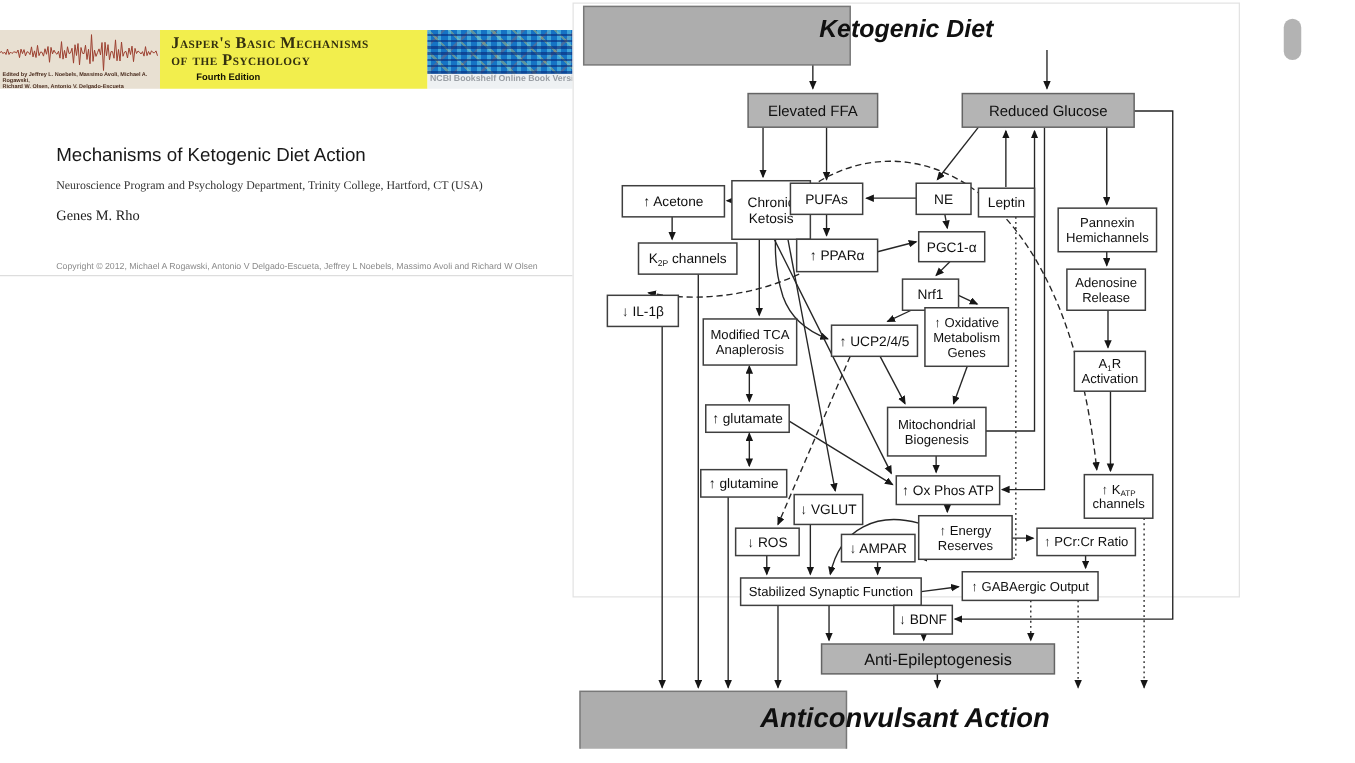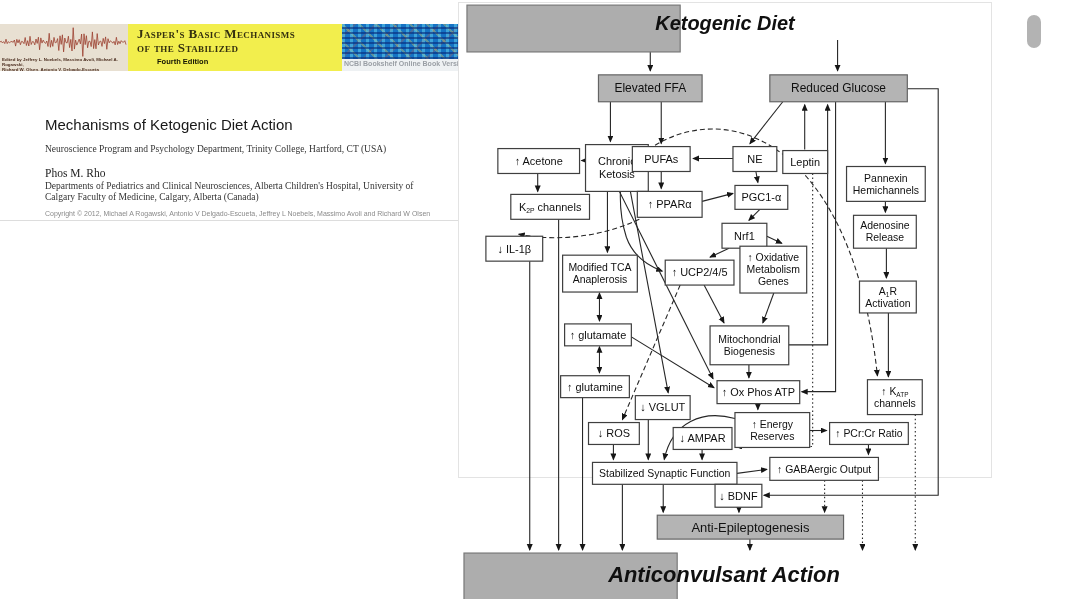--- a/index.html
+++ b/index.html
@@ -60,39 +60,38 @@
         </svg>
         <div class="eeg-cap">
           <div>Edited by Jeffrey L. Noebels, Massimo Avoli, Michael A. Rogawski,</div>
           <div>Richard W. Olsen, Antonio V. Delgado-Escueta</div>
         </div>
       </div>
 
       <div class="banner">
         <div class="bt">
           <span>Jasper's Basic Mechanisms</span><br>
-          <span>of the Stabilized</span>
+          <span>of the Psychology</span>
         </div>
         <div class="ed">Fourth Edition</div>
       </div>
 
       <div class="ncbi">
         <div class="spec"></div>
         <div class="ncbi-cap">NCBI Bookshelf Online Book Version</div>
       </div>
     </div>
 
     <div class="a-title">Mechanisms of Ketogenic Diet Action</div>
 
     <div class="author a0">
       <div class="aaff">Neuroscience Program and Psychology Department, Trinity College, Hartford, CT (USA)</div>
     </div>
     <div class="author a1">
-      <div class="aname">Phos M. Rho</div>
-      <div class="aaff">Departments of Pediatrics and Clinical Neurosciences, Alberta Children's Hospital, University of Calgary Faculty of Medicine, Calgary, Alberta (Canada)</div>
+      <div class="aname">Genes M. Rho</div>
     </div>
 
     <div class="copy">Copyright © 2012, Michael A Rogawski, Antonio V Delgado-Escueta, Jeffrey L Noebels, Massimo Avoli and Richard W Olsen</div>
     <div class="rule"></div>
   </div>
 
   <div class="fig">
     <svg viewBox="0 0 534 598" width="532" height="596">
       <defs>
         <marker id="arw" markerWidth="8" markerHeight="7" refX="6" refY="3" orient="auto-start-reverse" markerUnits="userSpaceOnUse">

